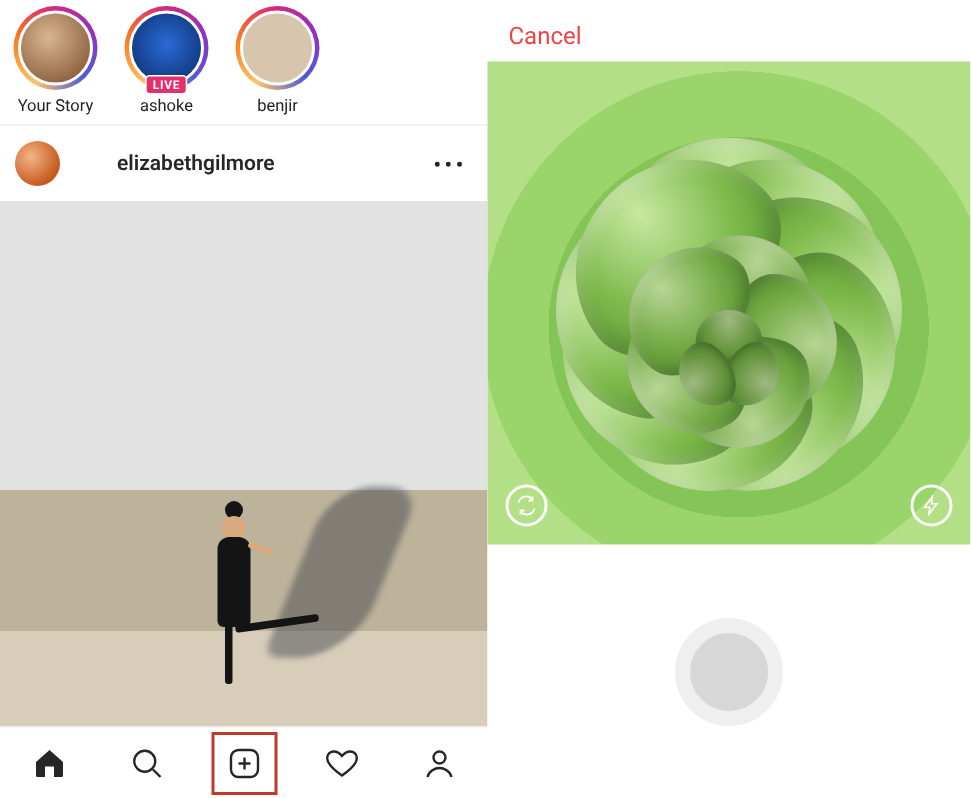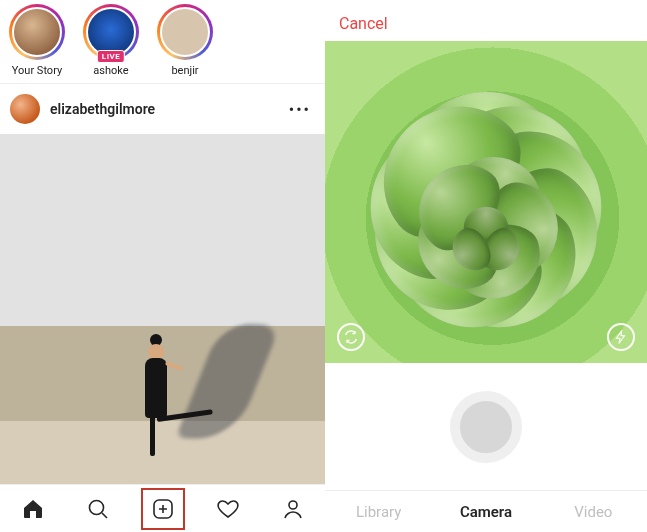--- a/index.html
+++ b/index.html
@@ -84,21 +84,21 @@
     align-items: center;
     padding: 10px 10px;
   }
   .post-avatar {
     width: 30px;
     height: 30px;
     border-radius: 50%;
     background: radial-gradient(circle at 35% 35%, #f3b48a, #c75b1e 70%);
     margin-right: 10px;
   }
-  .post-user { font-weight: 600; font-size: 14px; color: #262626; flex: 1; }
+  .post-user { font-weight: 600; font-size: 14px; color: #262626; flex: 1; margin-left: 28px; }
   .post-more { font-size: 16px; color: #262626; letter-spacing: 2px; padding: 0 4px; }
 
   
   .post-image {
     flex: 1;
     position: relative;
     overflow: hidden;
     background: linear-gradient(#e1e2e1 0 55%, #bdb29a 55% 82%, #d8cdb9 82% 100%);
   }
   .figure {
@@ -321,18 +321,13 @@
       <svg viewBox="0 0 24 24" width="14" height="14">
           <path d="M13 2 4 14h6l-1 8 9-12h-6z"></path>
         </svg>
     </div>
   </div>
 
   <div class="shutter-row">
     <div class="shutter"></div>
   </div>
 
-  <div class="mode-tabs">
-    <div class="mode-tab inactive">Library</div>
-    <div class="mode-tab active">Camera</div>
-    <div class="mode-tab inactive">Video</div>
-  </div>
 </div>
 
 </body></html>

